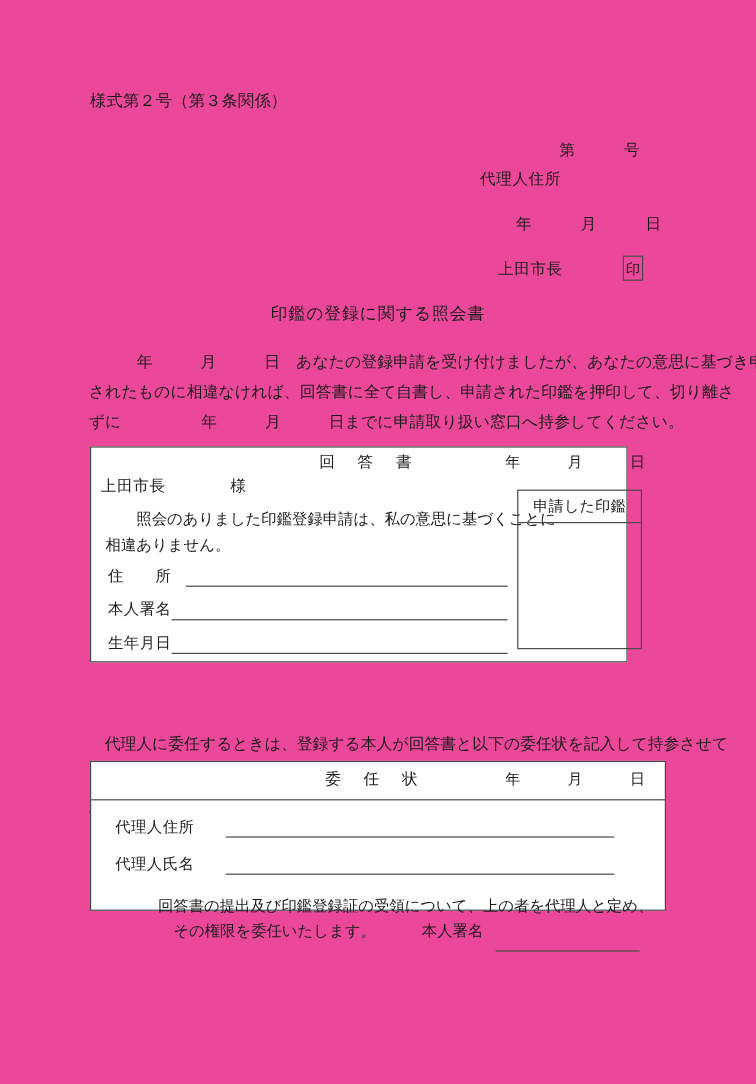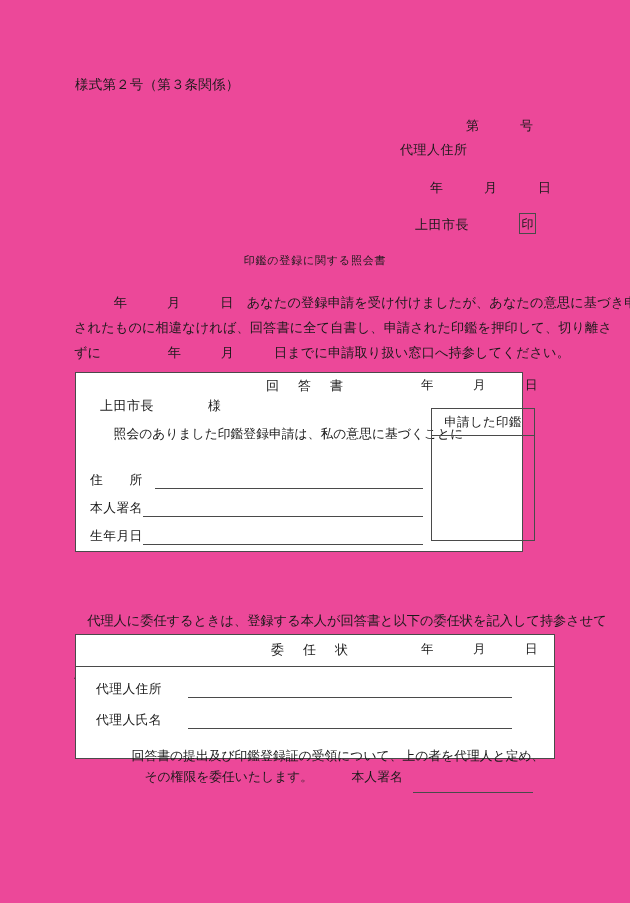--- a/index.html
+++ b/index.html
@@ -63,21 +63,21 @@
     line-height: 21px;
     text-align: center;
     box-sizing: border-box;
   }
 
   
   #doc-title {
     left: 0; top: 255px;
     width: 630px;
     text-align: center;
-    font-size: 11px;
+    font-size: 14px;
     letter-spacing: 0.8px;
   }
 
   
   #intro-paragraph {
     position: absolute;
     left: 74px; top: 290px;
     width: 484px;
     font-size: 13.2px;
     line-height: 25px;
@@ -102,21 +102,21 @@
     left: 190px; top: 6px;
     font-size: 13px;
     letter-spacing: 3px;
   }
   #reply-date {
     left: 345px; top: 6px;
     font-size: 12.5px;
     letter-spacing: 0.5px;
   }
   #reply-addressee {
-    left: 24px; top: 26px;
+    left: 8px; top: 26px;
     font-size: 13px;
     letter-spacing: 0.5px;
   }
   #reply-statement {
     position: absolute;
     left: 12px; top: 50px;
     width: 345px;
     font-size: 12.8px;
     line-height: 21px;
   }
@@ -241,20 +241,21 @@
   <div class="form-box" id="reply-box">
 
     <div class="t" id="reply-title">回　答　書</div>
 
     <div class="t" id="reply-date">年　　　月　　　日</div>
 
     <div class="t" id="reply-addressee">上田市長　　　　様</div>
 
     <div id="reply-statement">
       <span class="ln">　　照会のありました印鑑登録申請は、私の意思に基づくことに</span>
+      <span class="ln">相違ありません。</span>
     </div>
 
     <div class="field-row" id="field-address">
       <span class="flabel">住　　所</span>
       <span class="fline"></span>
     </div>
 
     <div class="field-row" id="field-signature">
       <span class="flabel">本人署名</span>
       <span class="fline"></span>

